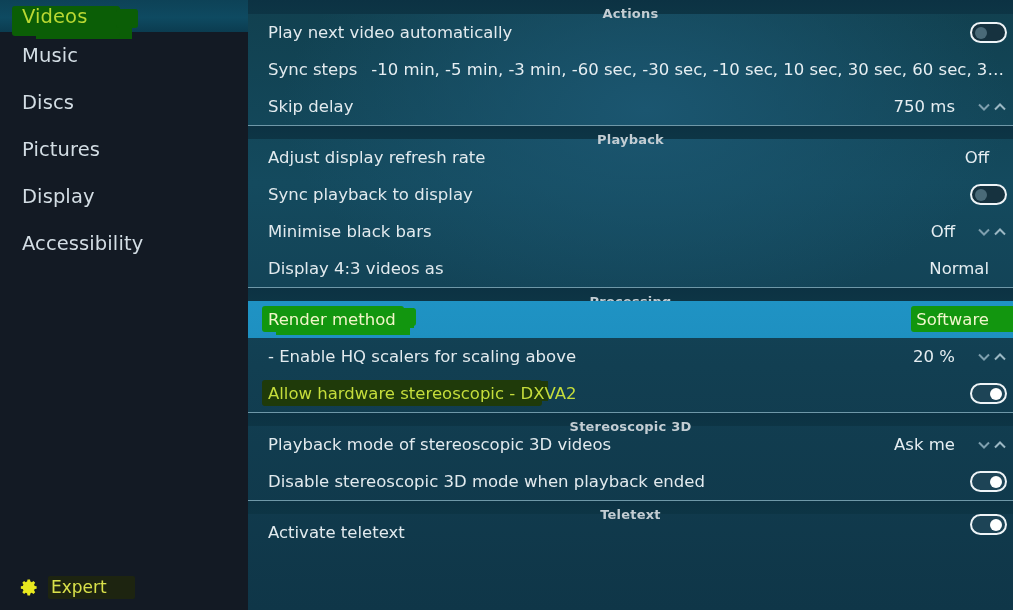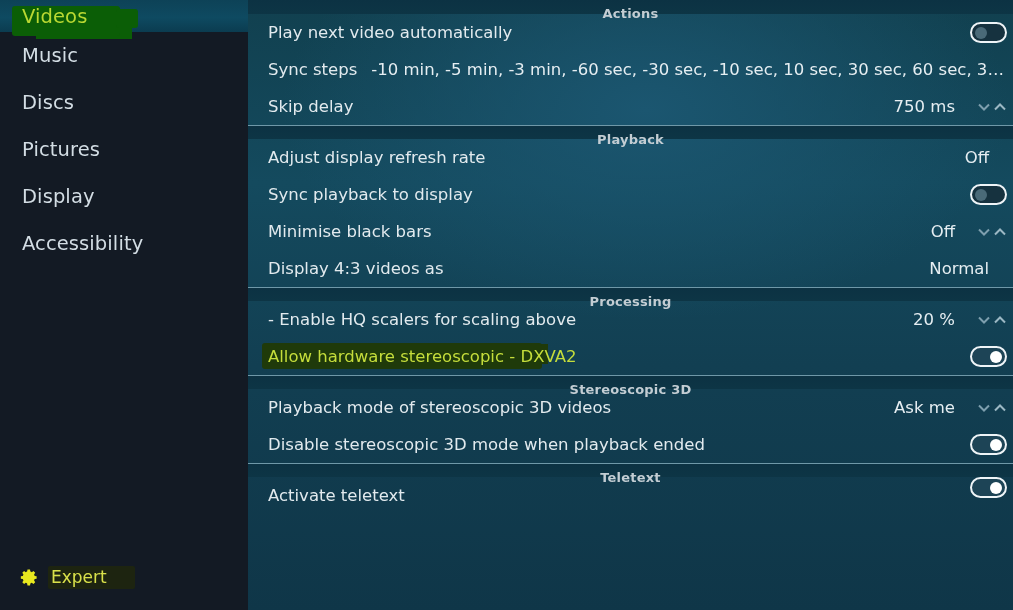--- a/index.html
+++ b/index.html
@@ -64,21 +64,21 @@
     width: 22px; height: 19px;
     background: #0b5e06;
     border-radius: 3px;
   }
   .side-item.selected .side-label {
     color: #b9d832;
   }
 
   #expert-btn {
     position: absolute;
-    left: 0; bottom: 16px;
+    left: 0; bottom: 6px;
     width: 248px; height: 34px;
     display: flex;
     align-items: center;
     padding-left: 20px;
     box-sizing: border-box;
   }
   #expert-btn .gear {
     width: 19px; height: 19px;
     margin-right: 9px;
     display: block;
@@ -330,20 +330,26 @@
       </span>
     </div>
 
     <div class="row">
       <span class="label">Display 4:3 videos as</span>
       <span class="value pad-right">Normal</span>
     </div>
 
     <div class="sec-header">Processing</div>
 
+    <div class="row selected">
+      <div class="hl hl-render"></div>
+      <div class="hl hl-software"></div>
+      <span class="label on-hl">Render method</span>
+      <span class="value pad-right on-hl-soft">Software</span>
+    </div>
 
     <div class="row">
       <span class="label">- Enable HQ scalers for scaling above</span>
       <span class="value">20 %</span>
       <span class="spinner">
         <svg class="chev" viewBox="0 0 14 14">
             <path d="M2 4.5 L7 9.5 L12 4.5" fill="none" stroke="#7e9fae" stroke-width="2"></path>
           </svg>
         <svg class="chev" viewBox="0 0 14 14">
             <path d="M2 9.5 L7 4.5 L12 9.5" fill="none" stroke="#9cb8c4" stroke-width="2"></path>

